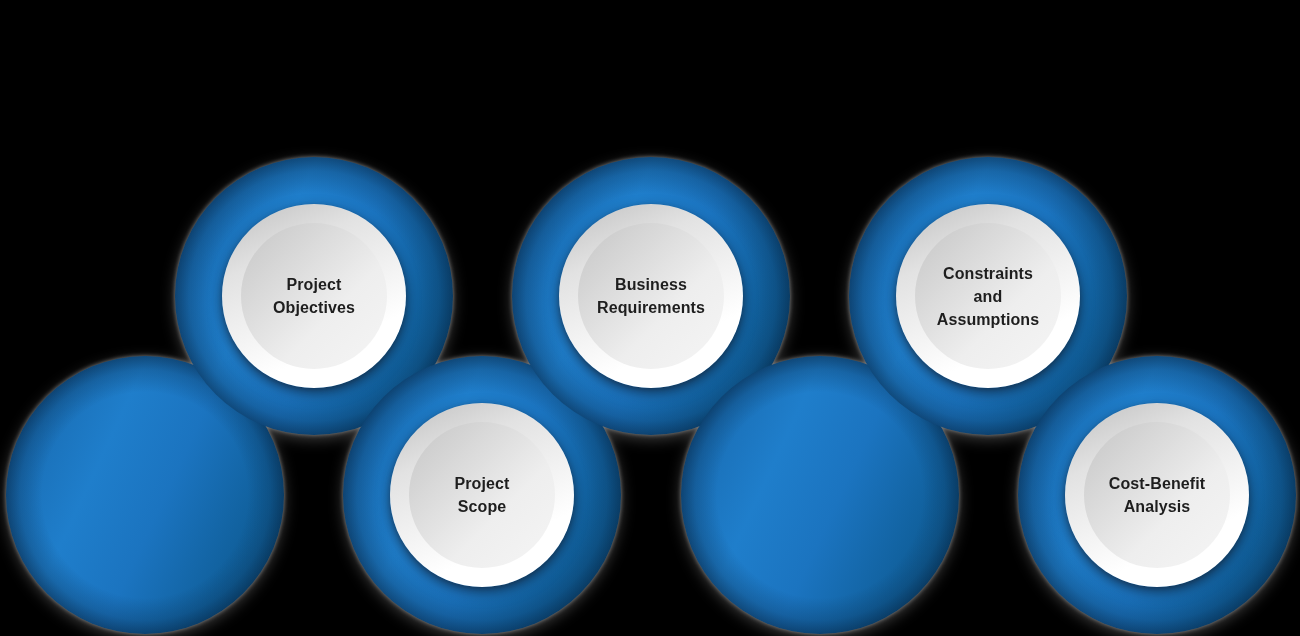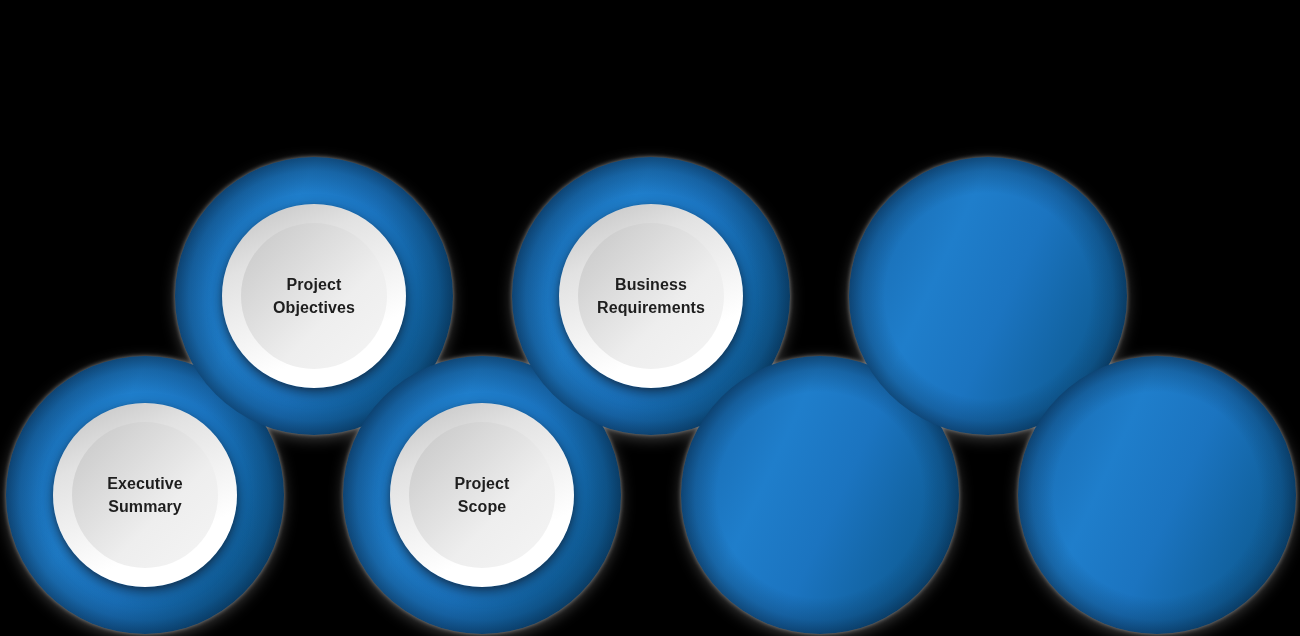--- a/index.html
+++ b/index.html
@@ -90,28 +90,20 @@
   <div class="blues">
     <div class="blue-disc" style="--cx:145px;  --cy:495px"></div>
     <div class="blue-disc" style="--cx:314px;  --cy:296px"></div>
     <div class="blue-disc" style="--cx:482px;  --cy:495px"></div>
     <div class="blue-disc" style="--cx:651px;  --cy:296px"></div>
     <div class="blue-disc" style="--cx:820px;  --cy:495px"></div>
     <div class="blue-disc" style="--cx:988px;  --cy:296px"></div>
     <div class="blue-disc" style="--cx:1157px; --cy:495px"></div>
   </div>
 
-  <div class="node" style="--cx:145px; --cy:495px">
-    <div class="white-disc">
-      <div class="inner-disc">
-        <div class="label">Executive
-Summary</div>
-      </div>
-    </div>
-  </div>
 
   <div class="node" style="--cx:314px; --cy:296px">
     <div class="white-disc">
       <div class="inner-disc">
         <div class="label">Project
 Objectives</div>
       </div>
     </div>
   </div>
 
@@ -127,15 +119,32 @@
   <div class="node" style="--cx:651px; --cy:296px">
     <div class="white-disc">
       <div class="inner-disc">
         <div class="label">Business
 Requirements</div>
       </div>
     </div>
   </div>
 
 
+  <div class="node" style="--cx:988px; --cy:296px">
+    <div class="white-disc">
+      <div class="inner-disc">
+        <div class="label">Constraints
+and
+Assumptions</div>
+      </div>
+    </div>
+  </div>
 
+  <div class="node" style="--cx:1157px; --cy:495px">
+    <div class="white-disc">
+      <div class="inner-disc">
+        <div class="label">Cost-Benefit
+Analysis</div>
+      </div>
+    </div>
+  </div>
 
 </div>
 
 </body></html>

